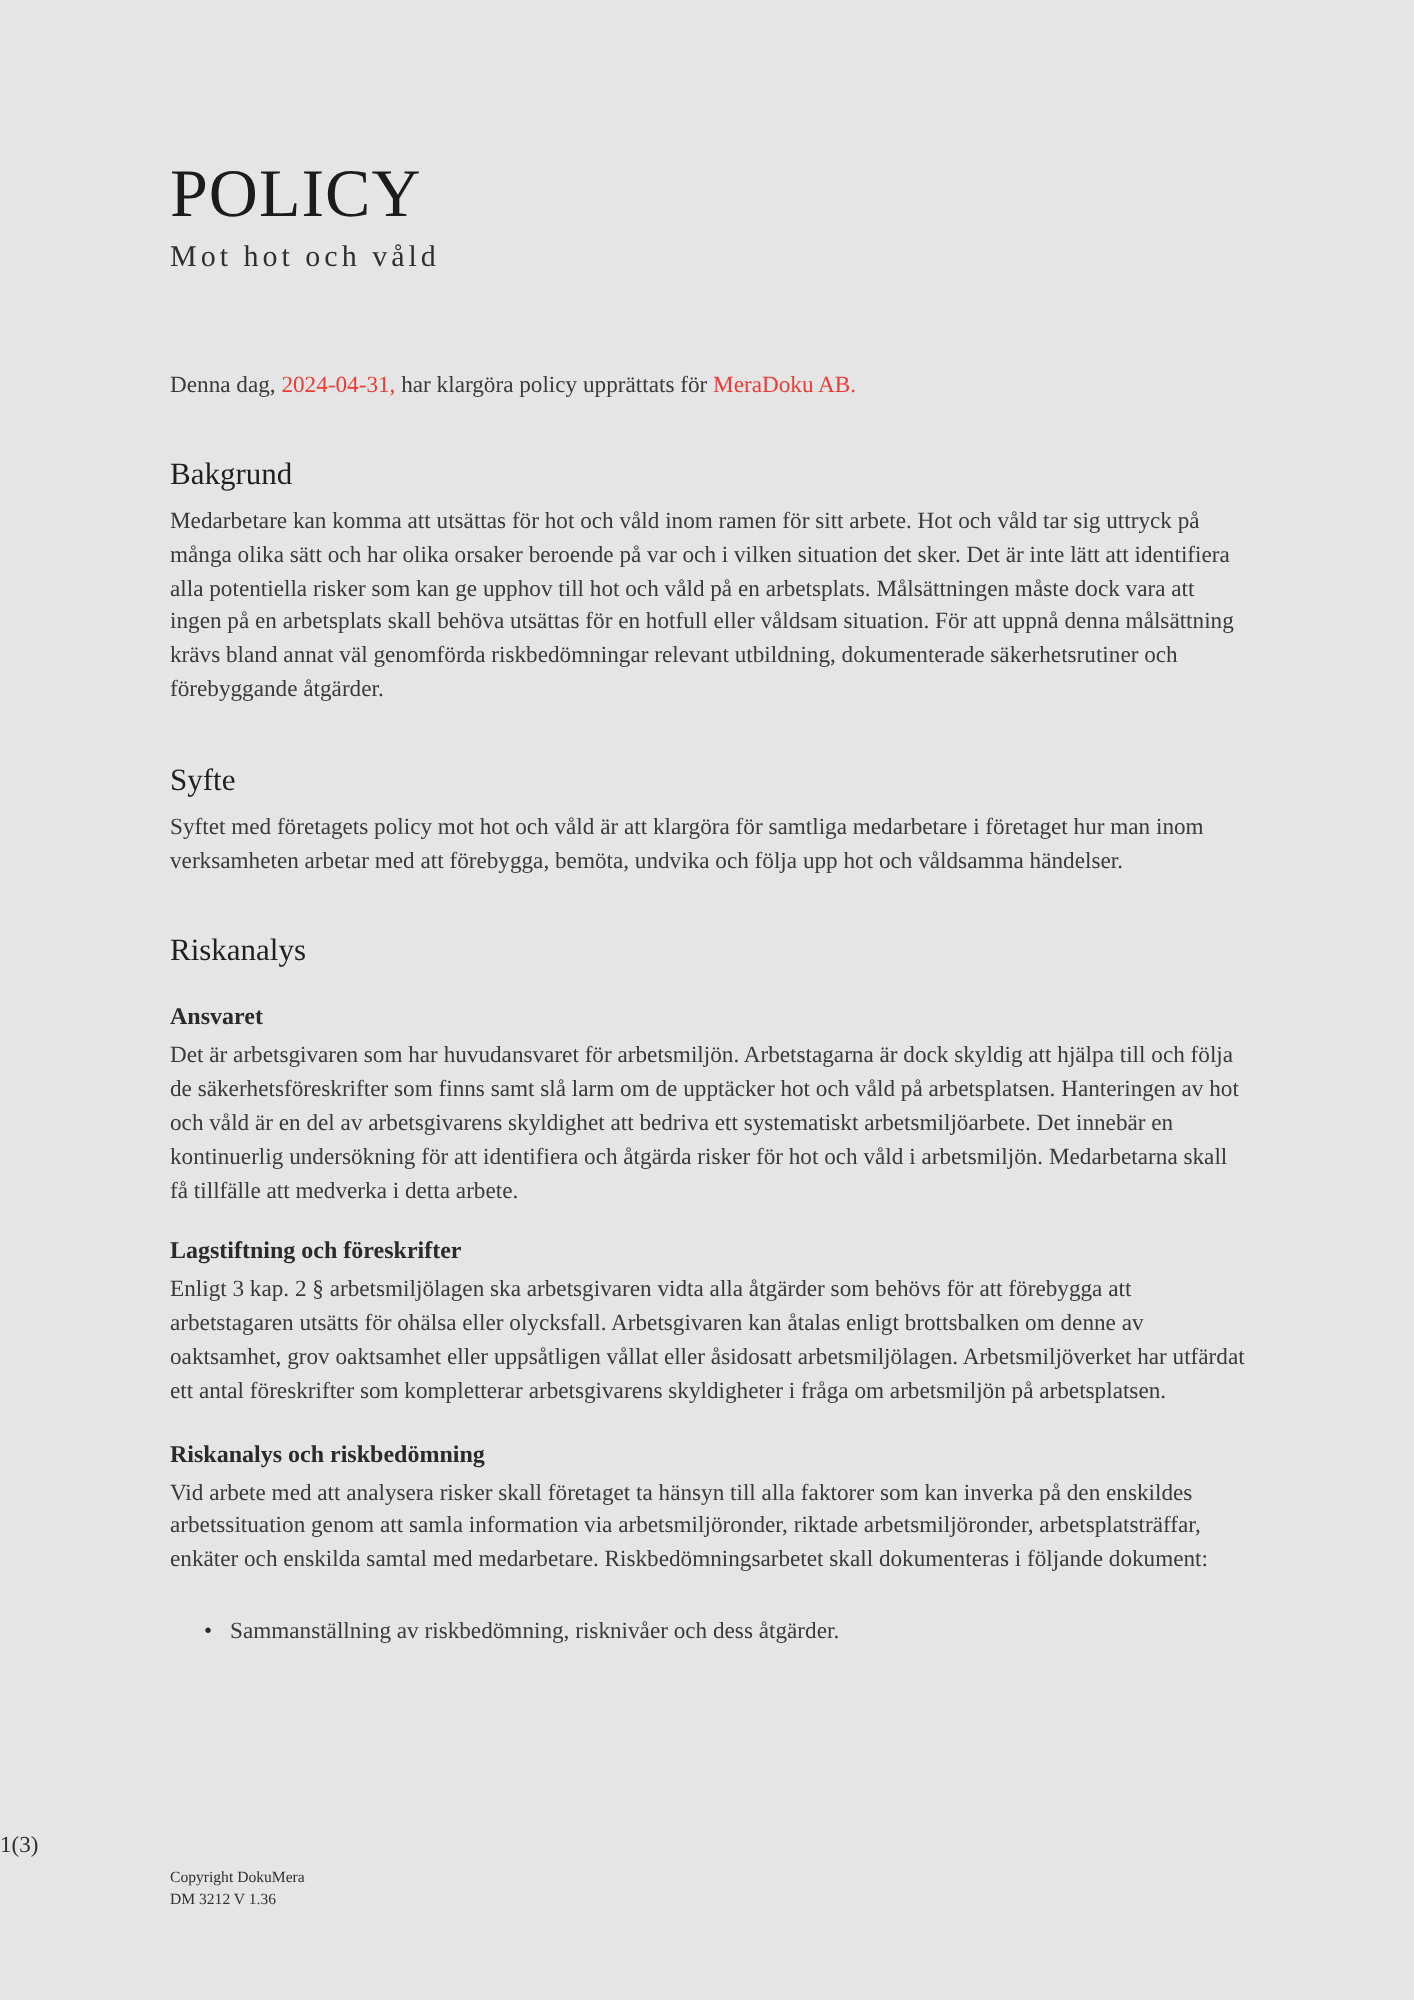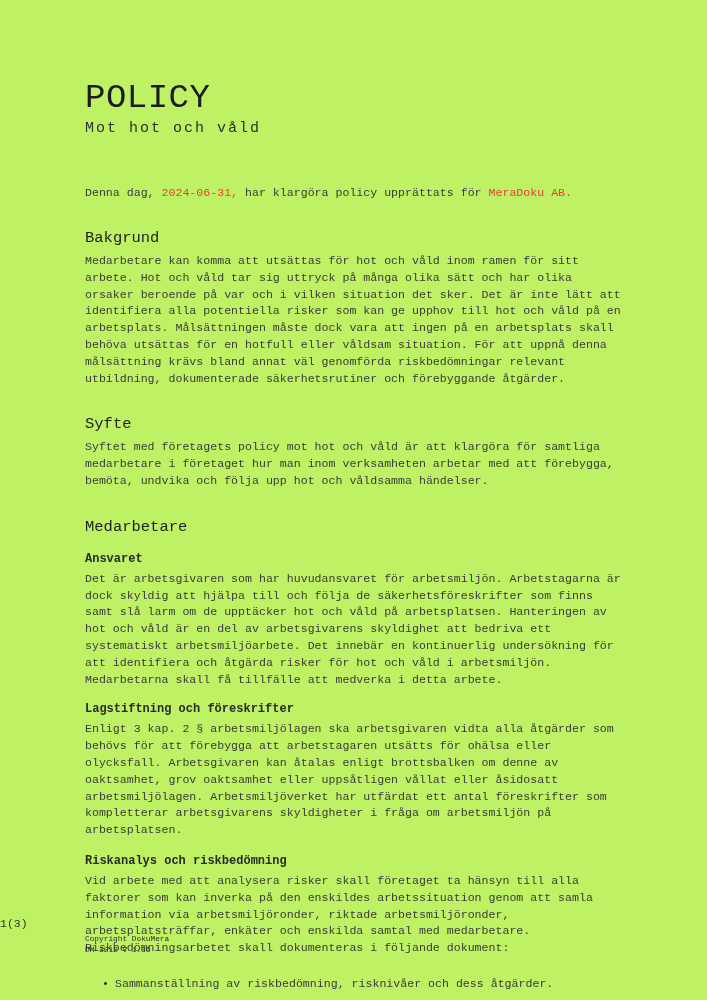--- a/index.html
+++ b/index.html
@@ -1,21 +1,21 @@
 <!DOCTYPE html>
 <html lang="sv"><head>
 <meta charset="utf-8">
 <style>
   html, body { margin: 0; padding: 0; background: #ffffff; }
   .page {
     position: relative;
     width: 707px;
     height: 1000px;
-    background: #bef264;
-    font-family: Liberation Mono, monospace;
+    background: #e5e5e5;
+    font-family: Liberation Serif, serif;
     color: #3a3a3a;
     overflow: hidden;
   }
   .content {
     position: absolute;
     left: 85px;
     top: 0;
     width: 538px;
   }
   .doc-title {
@@ -99,29 +99,29 @@
 </style>
 </head>
 <body>
 
 <div class="page">
   <div class="content">
 
     <h1 class="doc-title">POLICY</h1>
     <div class="doc-subtitle">Mot hot och våld</div>
 
-    <p class="intro-line"><span>Denna dag, </span><span class="red">2024-06-31,</span><span> har klargöra policy upprättats för </span><span class="red">MeraDoku AB.</span></p>
+    <p class="intro-line"><span>Denna dag, </span><span class="red">2024-04-31,</span><span> har klargöra policy upprättats för </span><span class="red">MeraDoku AB.</span></p>
 
     <h2 class="section-heading">Bakgrund</h2>
     <p class="body-text">Medarbetare kan komma att utsättas för hot och våld inom ramen för sitt arbete. Hot och våld tar sig uttryck på många olika sätt och har olika orsaker beroende på var och i vilken situation det sker. Det är inte lätt att identifiera alla potentiella risker som kan ge upphov till hot och våld på en arbetsplats. Målsättningen måste dock vara att ingen på en arbetsplats skall behöva utsättas för en hotfull eller våldsam situation. För att uppnå denna målsättning krävs bland annat väl genomförda riskbedömningar relevant utbildning, dokumenterade säkerhetsrutiner och förebyggande åtgärder.</p>
 
     <h2 class="section-heading">Syfte</h2>
     <p class="body-text">Syftet med företagets policy mot hot och våld är att klargöra för samtliga medarbetare i företaget hur man inom verksamheten arbetar med att förebygga, bemöta, undvika och följa upp hot och våldsamma händelser.</p>
 
-    <h2 class="section-heading">Medarbetare</h2>
+    <h2 class="section-heading">Riskanalys</h2>
 
     <h3 class="sub-heading">Ansvaret</h3>
     <p class="body-text after-sub">Det är arbetsgivaren som har huvudansvaret för arbetsmiljön. Arbetstagarna är dock skyldig att hjälpa till och följa de säkerhetsföreskrifter som finns samt slå larm om de upptäcker hot och våld på arbetsplatsen. Hanteringen av hot och våld är en del av arbetsgivarens skyldighet att bedriva ett systematiskt arbetsmiljöarbete. Det innebär en kontinuerlig undersökning för att identifiera och åtgärda risker för hot och våld i arbetsmiljön. Medarbetarna skall få tillfälle att medverka i detta arbete.</p>
 
     <h3 class="sub-heading tight">Lagstiftning och föreskrifter</h3>
     <p class="body-text after-sub">Enligt 3 kap. 2 § arbetsmiljölagen ska arbetsgivaren vidta alla åtgärder som behövs för att förebygga att arbetstagaren utsätts för ohälsa eller olycksfall. Arbetsgivaren kan åtalas enligt brottsbalken om denne av oaktsamhet, grov oaktsamhet eller uppsåtligen vållat eller åsidosatt arbetsmiljölagen. Arbetsmiljöverket har utfärdat ett antal föreskrifter som kompletterar arbetsgivarens skyldigheter i fråga om arbetsmiljön på arbetsplatsen.</p>
 
     <h3 class="sub-heading loose">Riskanalys och riskbedömning</h3>
     <p class="body-text after-sub">Vid arbete med att analysera risker skall företaget ta hänsyn till alla faktorer som kan inverka på den enskildes arbetssituation genom att samla information via arbetsmiljöronder, riktade arbetsmiljöronder, arbetsplatsträffar, enkäter och enskilda samtal med medarbetare. Riskbedömningsarbetet skall dokumenteras i följande dokument:</p>
 

